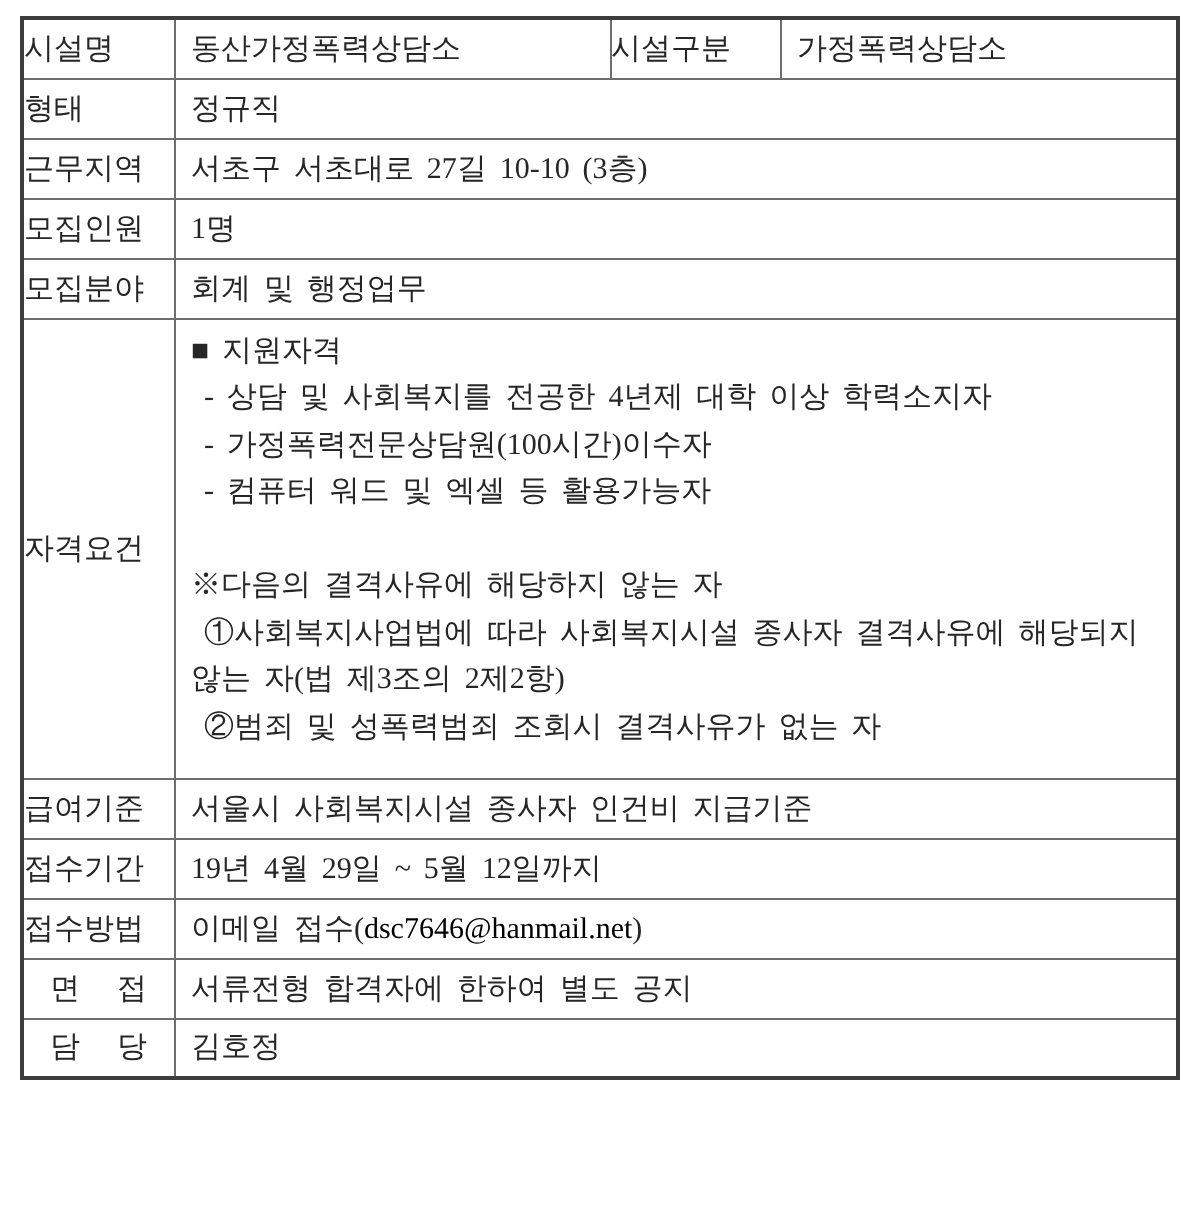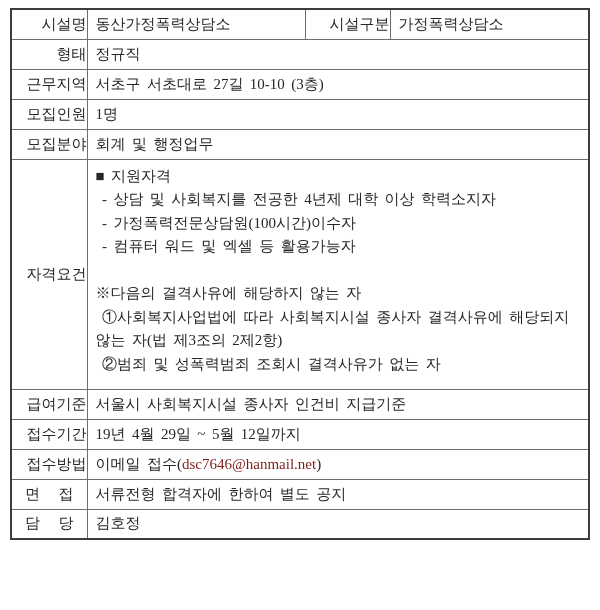--- a/index.html
+++ b/index.html
@@ -19,21 +19,21 @@
     border: 2px solid #3d3d3d;
   }
   td {
     border: 1px solid #6e6e6e;
     font-size: 15px;
     padding: 0;
     overflow: hidden;
   }
   tr.r { height: 30px; }
   td.lbl {
-    text-align: right;
+    text-align: left;
     vertical-align: middle;
   }
   td.val {
     text-align: left;
     vertical-align: middle;
     padding: 0 8px;
     word-spacing: 0.18em;
     margin-left: 28px;
   }
   tr.qual-row { height: 230px; }
@@ -43,21 +43,21 @@
     line-height: 23.5px;
     padding: 5px 8px 0 8px;
     word-spacing: 0.18em;
     font-size: 15px;
   }
   td.spread {
     text-align: justify;
     text-align-last: justify;
     padding: 0 13px;
   }
-  .email-link { color: #7f1d1d; }
+  .email-link { color: #000000; }
 </style>
 </head>
 <body>
 
 <table class="doc-table">
   <colgroup>
     <col style="width:76px">
     <col style="width:218px">
     <col style="width:85px">
     <col style="width:199px">

